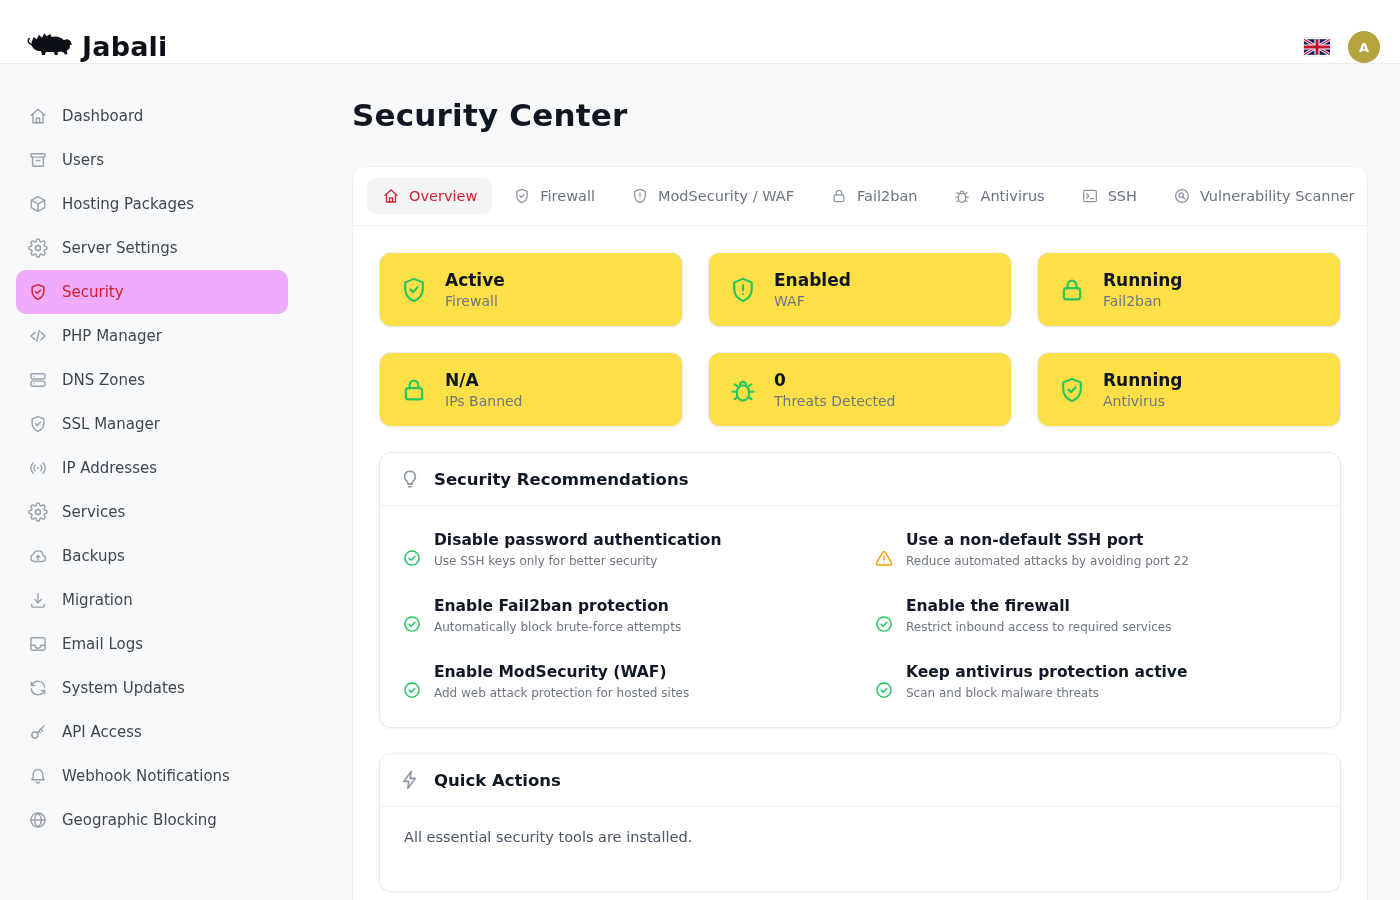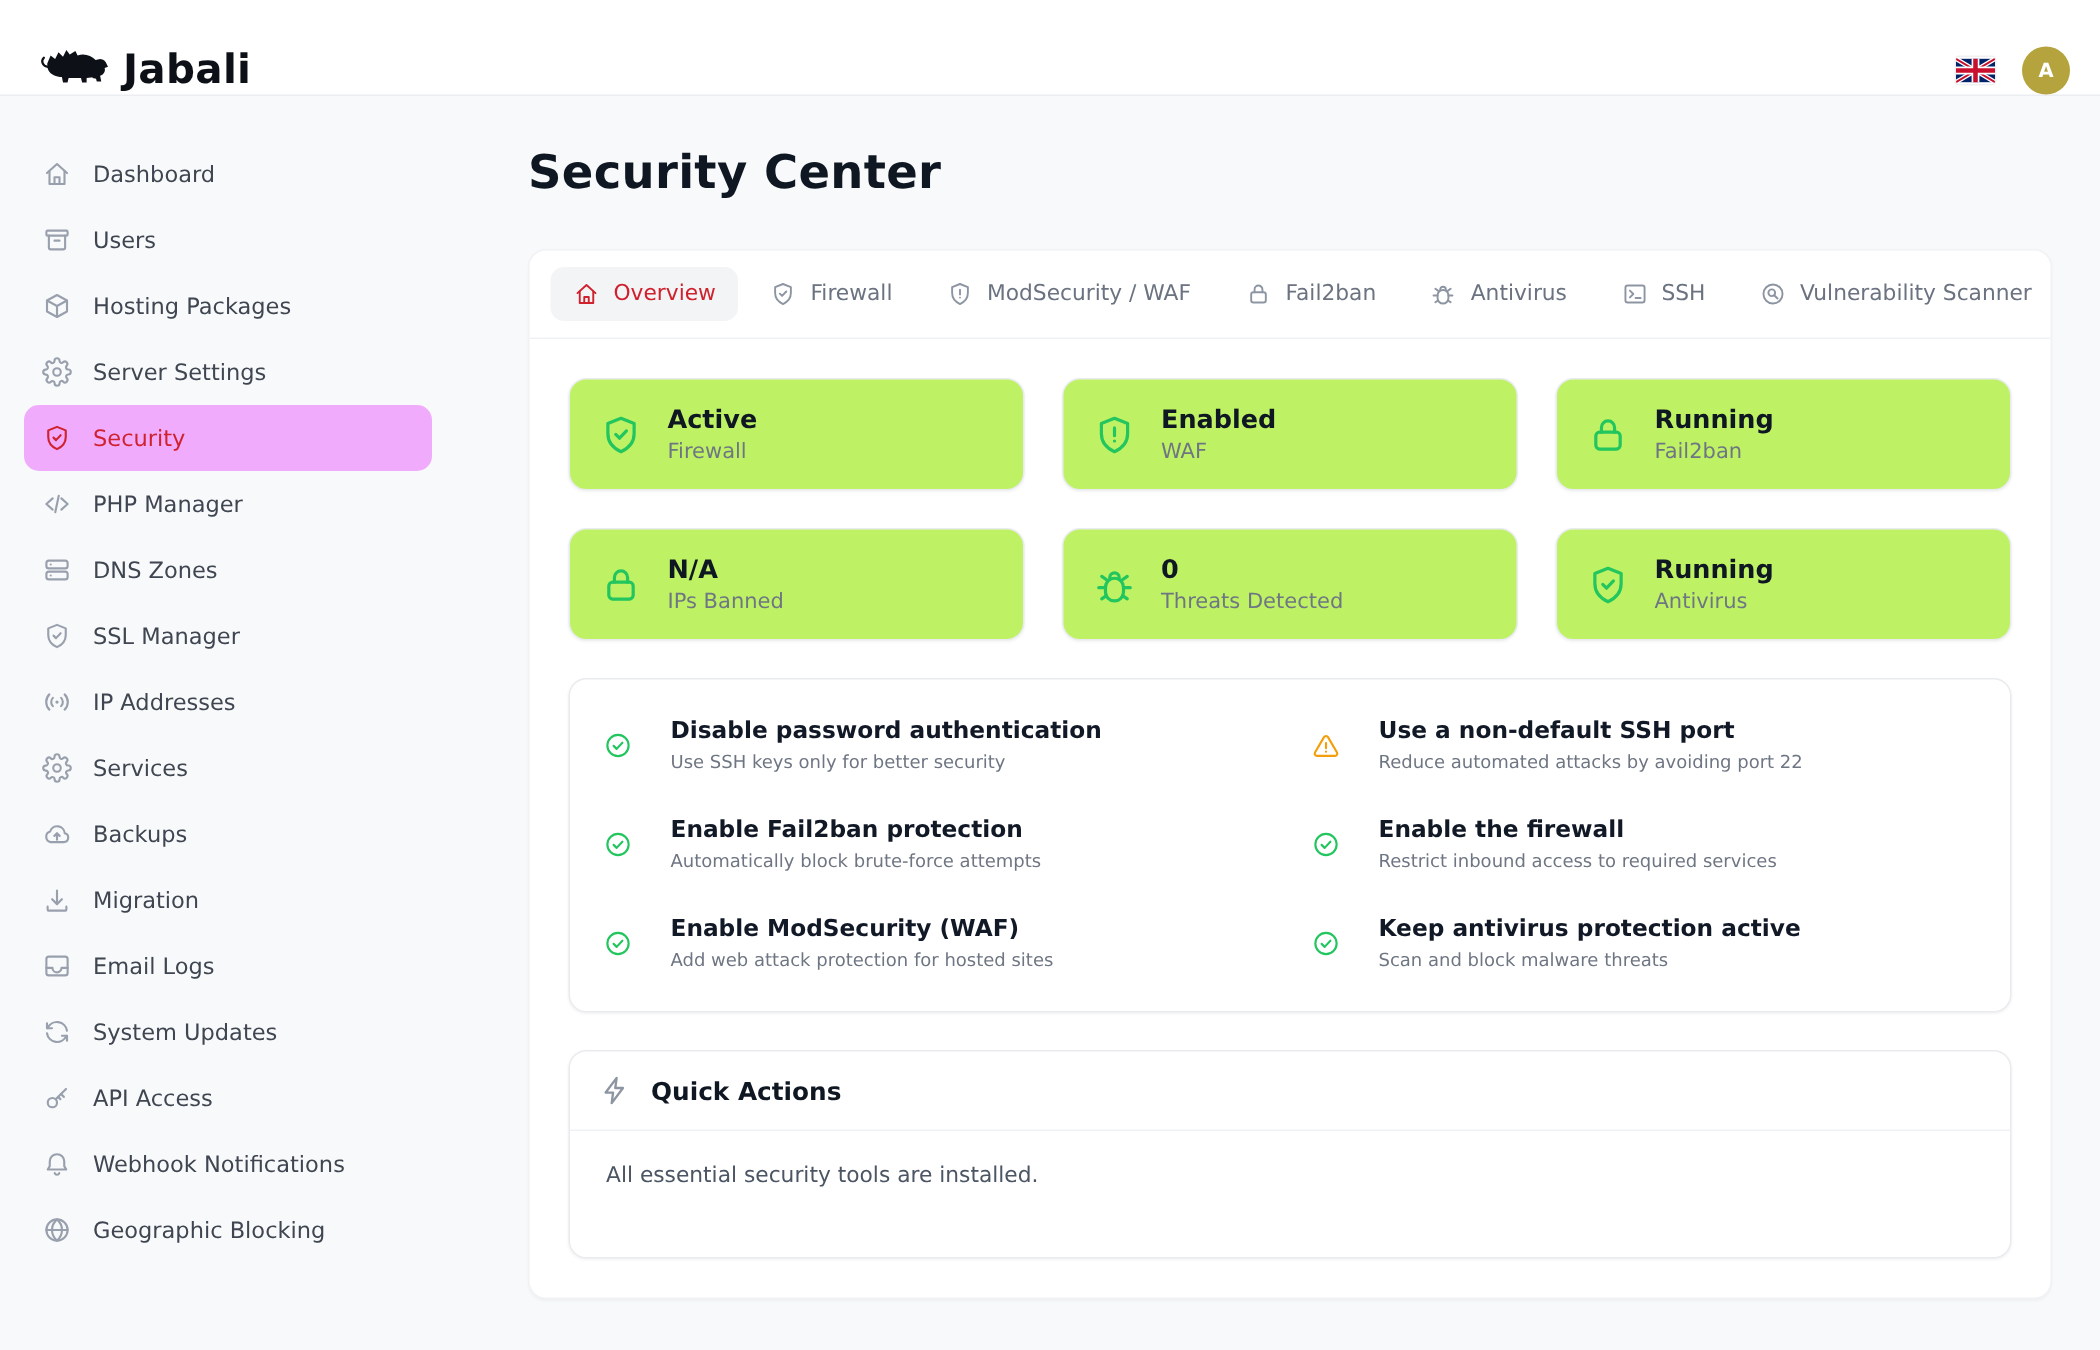--- a/index.html
+++ b/index.html
@@ -38,32 +38,32 @@
   .tabs{display:flex;align-items:center;gap:6px;padding:11px 14px;border-bottom:1px solid var(--hairline)}
   .tab{display:flex;align-items:center;gap:9px;padding:9px 15px;border-radius:9px;font-size:14.5px;color:#6b7280;cursor:pointer;white-space:nowrap}
   .tab svg{color:#8d95a3}
   .tab.active{background:#f3f4f6;color:var(--accent);font-weight:500}
   .tab.active svg{color:var(--accent)}
 
   .panel-body{padding:26px}
 
   
   .stat-grid{display:grid;grid-template-columns:repeat(3,1fr);gap:25px}
-  .stat-card{display:flex;align-items:center;gap:16px;border:1px solid var(--border);border-radius:12px;padding:17px 19px;background:#bef264;box-shadow:0 1px 2px rgba(16,24,40,.05)}
+  .stat-card{display:flex;align-items:center;gap:16px;border:1px solid var(--border);border-radius:12px;padding:17px 19px;background:#fde047;box-shadow:0 1px 2px rgba(16,24,40,.05)}
   .stat-card svg{color:var(--green)}
   .stat-value{font-size:17px;font-weight:700;color:var(--ink)}
   .stat-label{font-size:14px;color:var(--muted);margin-top:3px}
 
   
   .section-card{margin-top:25px;border:1px solid var(--border);border-radius:12px;background:#fff;box-shadow:0 1px 2px rgba(16,24,40,.05)}
   .section-head{display:flex;align-items:center;gap:13px;padding:15px 19px;border-bottom:1px solid var(--hairline)}
   .section-head svg{color:#8d95a3}
   .section-title{font-size:16.5px;font-weight:700;color:var(--ink)}
   .rec-grid{padding:25px 22px 27px;display:grid;grid-template-columns:1fr 1fr;column-gap:28px;row-gap:29px}
-  .rec-item{display:flex;gap:25px;align-items:center}
+  .rec-item{display:flex;gap:12px;align-items:flex-end}
   .rec-item svg{margin-top:1px}
   .rec-item.ok svg{color:var(--green)}
   .rec-item.warn svg{color:var(--warning)}
   .rec-title{font-size:15.5px;font-weight:700;color:#111826}
   .rec-sub{font-size:12px;color:var(--muted);margin-top:5px}
   .qa-body{padding:22px 24px 46px;font-size:14.5px;color:#4b5563}
 </style>
 </head>
 <body>
 
@@ -420,20 +420,26 @@
                 <use href="#i-shield-check"></use>
               </svg>
             <div>
                 <div class="stat-value">Running</div>
                 <div class="stat-label">Antivirus</div>
               </div>
           </div>
         </div>
 
         <div class="section-card">
+          <div class="section-head">
+            <svg class="icon" width="22" height="22" viewBox="0 0 24 24">
+                <use href="#i-bulb"></use>
+              </svg>
+            <span class="section-title">Security Recommendations</span>
+          </div>
           <div class="rec-grid">
             <div class="rec-item ok">
               <svg class="icon" width="20" height="20" viewBox="0 0 24 24">
                   <use href="#i-check-circle"></use>
                 </svg>
               <div>
                   <div class="rec-title">Disable password authentication</div>
                   <div class="rec-sub">Use SSH keys only for better security</div>
                 </div>
             </div>

